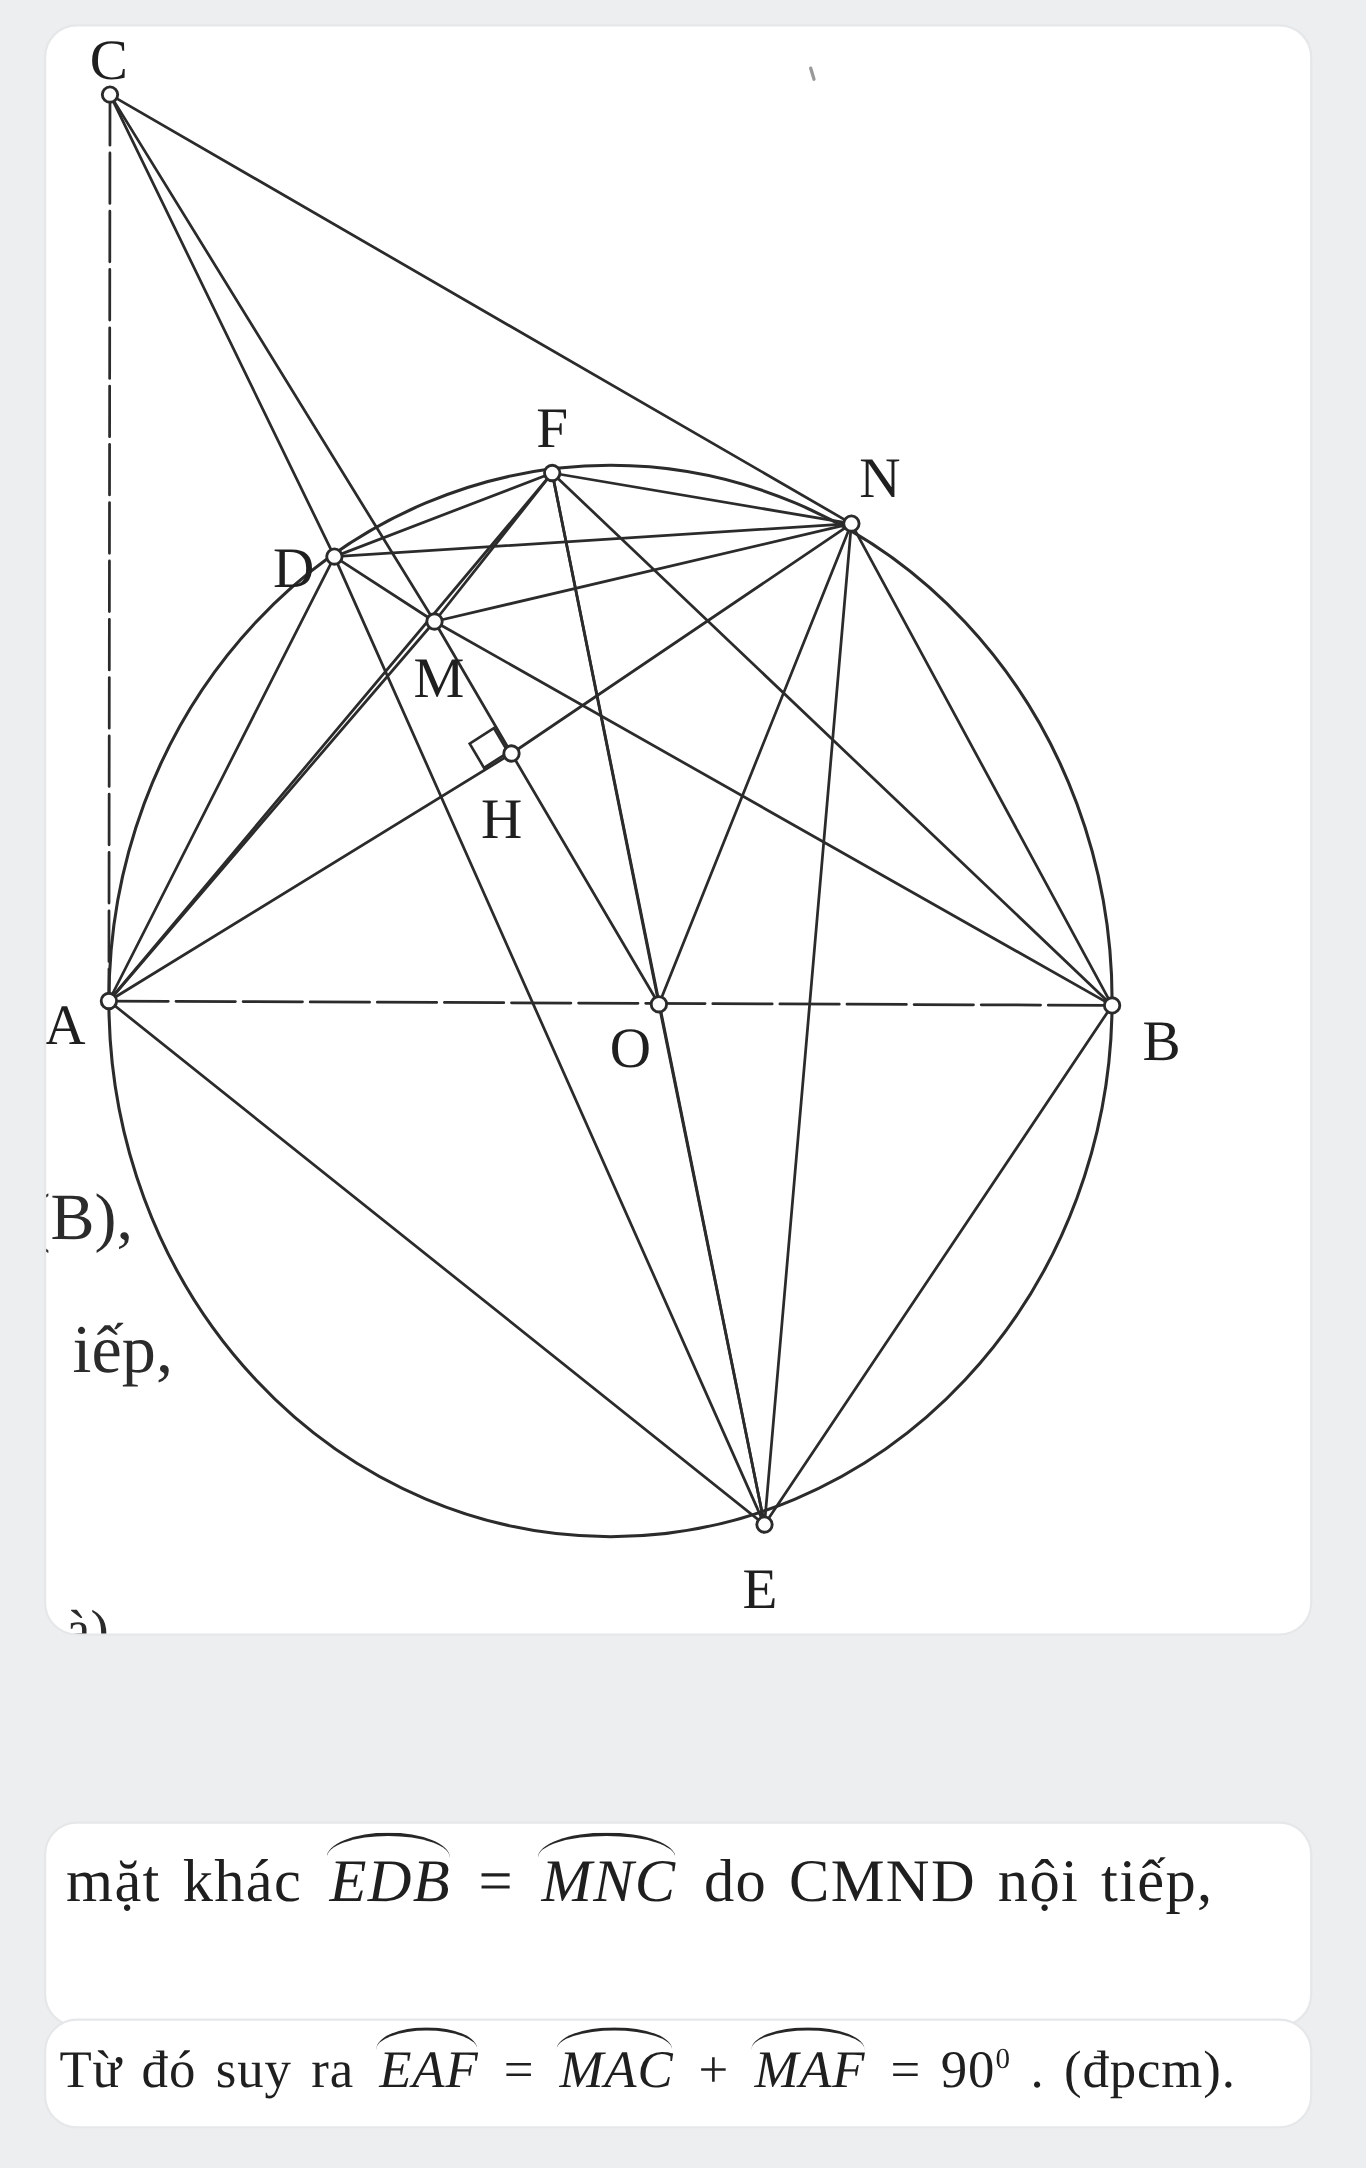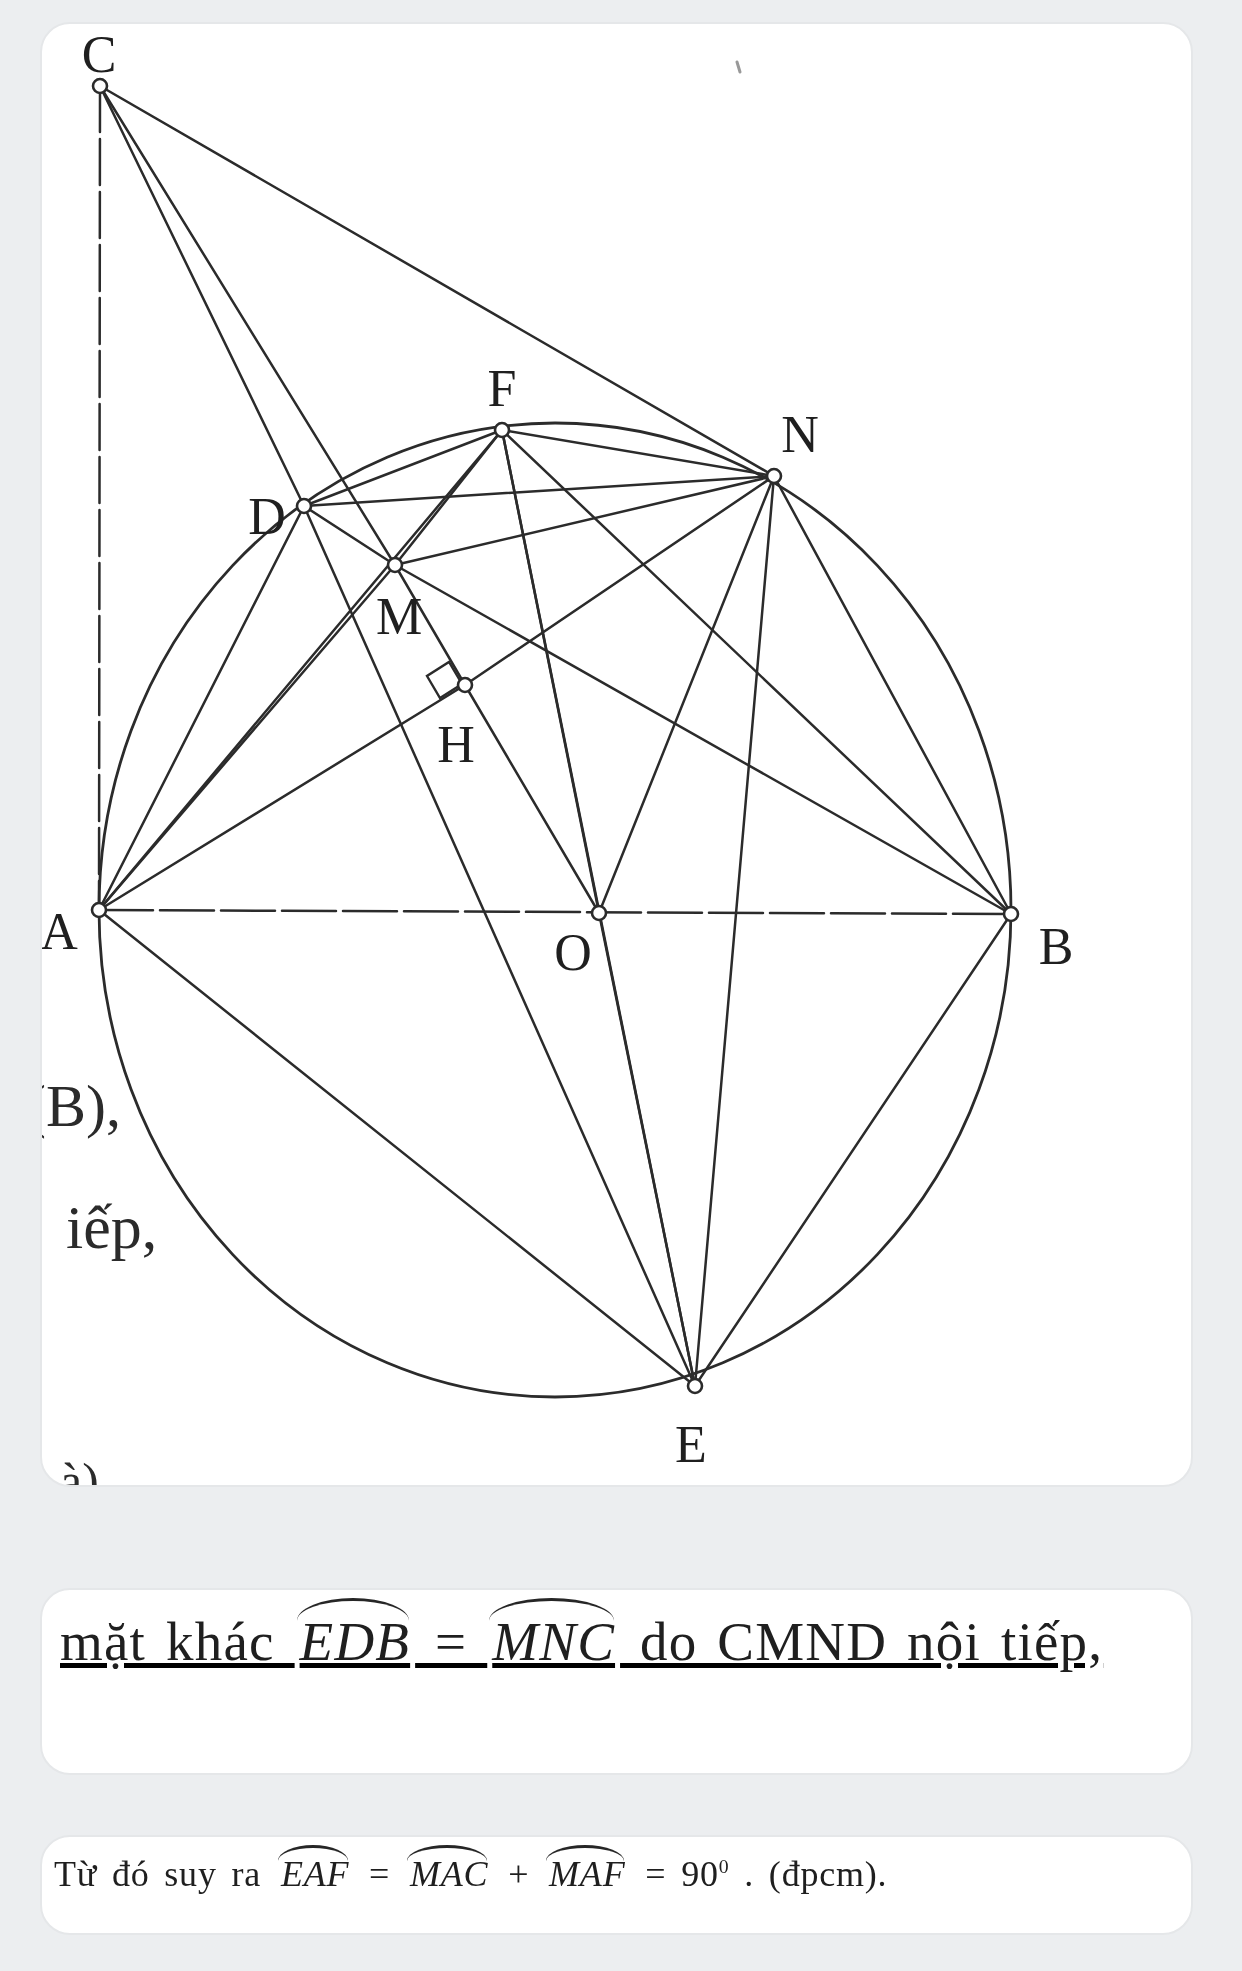--- a/index.html
+++ b/index.html
@@ -6,35 +6,35 @@
   body{
     width:1242px;height:1971px;position:relative;overflow:hidden;
     background:#eceef0;
     font-family:"Liberation Serif","DejaVu Serif",serif;
   }
   .card{
     position:absolute;left:40px;width:1153px;box-sizing:border-box;
     background:#ffffff;border:2px solid #e5e7e9;border-radius:30px;
   }
   #diagram-card{top:22px;height:1465px;overflow:hidden;}
-  #note-card-1{top:1588px;height:187px;padding:16px 8px 0 18px;text-decoration:underline;}
+  #note-card-1{top:1656px;height:187px;padding:16px 8px 0 18px;}
   #note-card-2{top:1835px;height:100px;padding:14px 0 0 12px;}
   #diagram-svg{position:absolute;left:0;top:0;width:100%;height:100%;}
   .partial{
     position:absolute;color:#2b2b2b;white-space:nowrap;
     font-family:"Liberation Serif","DejaVu Serif",serif;
   }
   #partial-b{left:-16px;top:1048px;font-size:60px;}
   #partial-iep{left:0px;top:1168px;font-size:62px;margin-left:24px;}
   #partial-bottom{left:18px;top:1428px;font-size:50px;}
   .note-line{
     margin:0 0 14px 0;line-height:1.3;font-size:55px;color:#1f1f1f;
     letter-spacing:1.2px;word-spacing:5px;white-space:nowrap;
   }
-  #note-card-2 .note-line{font-size:36px;letter-spacing:0.8px;}
+  #note-card-2 .note-line{font-size:48px;letter-spacing:0.8px;}
   .plain{font-style:normal;}
   .hat{font-style:italic;position:relative;padding:0 3px;margin:0 2px;}
   .hat::before{
     content:"";position:absolute;left:0;right:4px;top:-0.24em;height:0.36em;
     border-top:3.5px solid #262626;
     border-radius:100% 100% 0 0 / 200% 200% 0 0;
   }
   .sup{font-size:0.55em;vertical-align:super;font-style:normal;}
 </style>
 </head>

